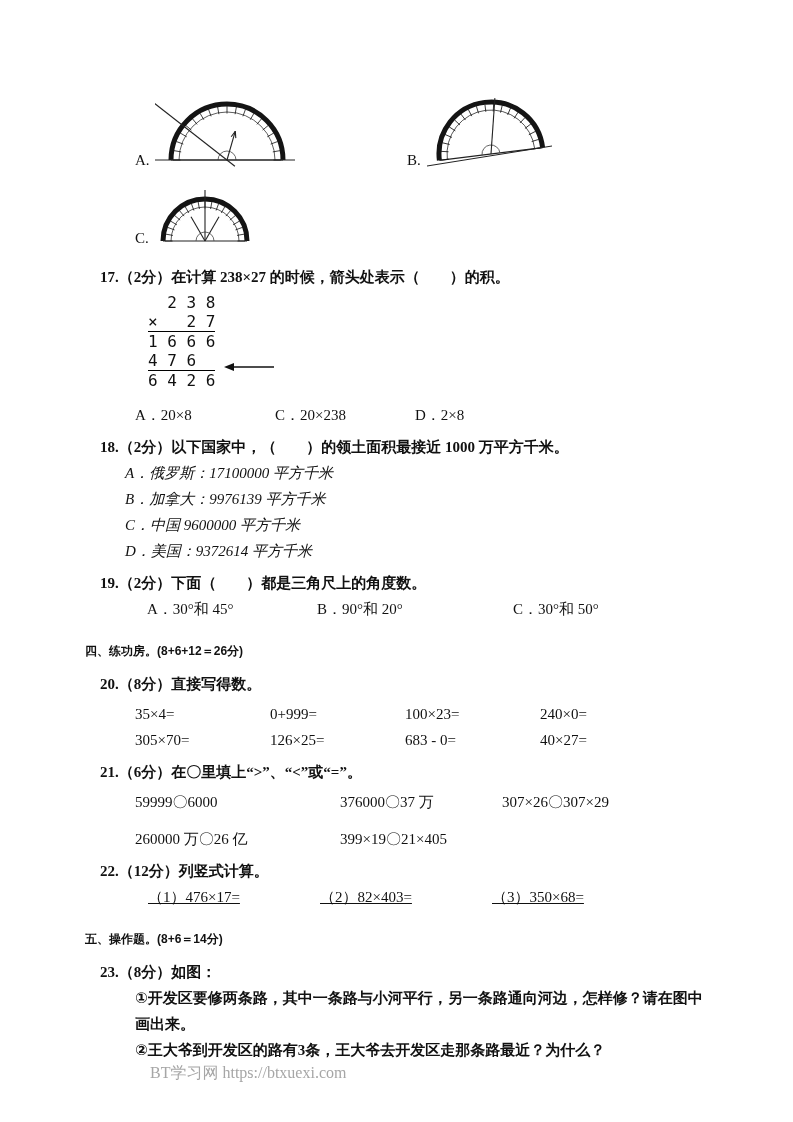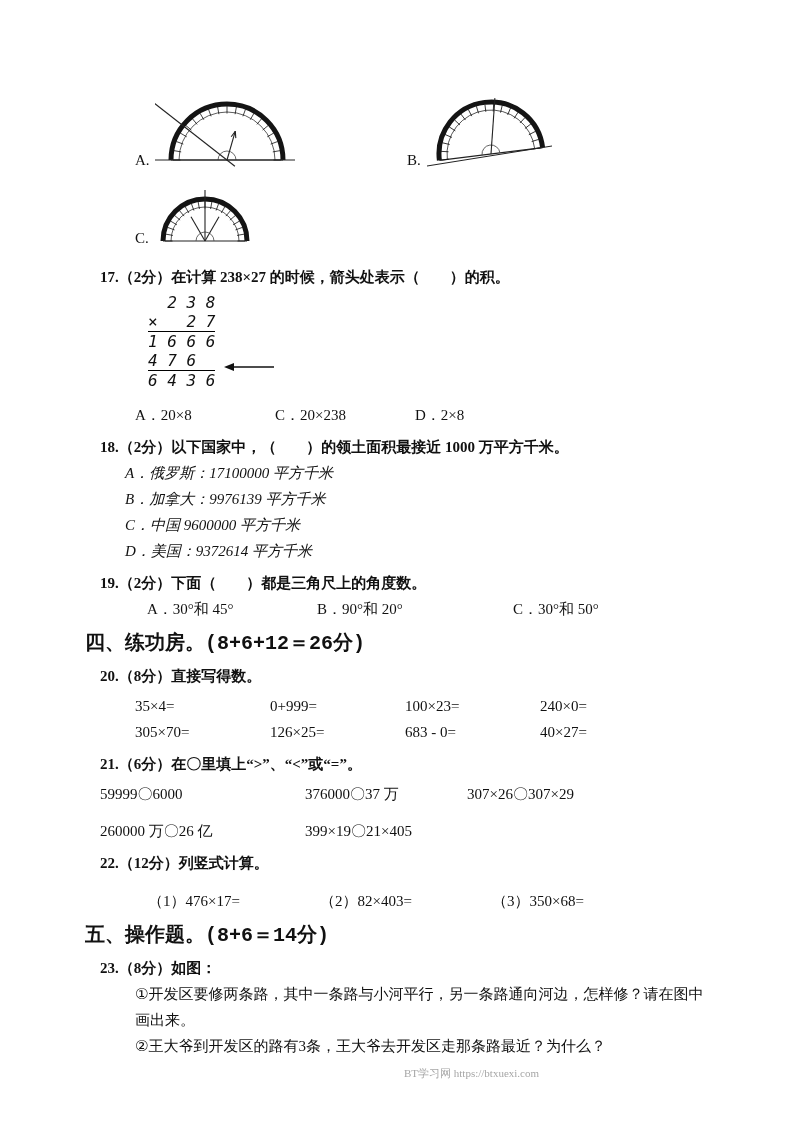--- a/index.html
+++ b/index.html
@@ -16,45 +16,45 @@
   .prot-item { display:flex; align-items:flex-end; }
   .prot-label { width:20px; line-height:20px; }
   .prot-b { margin-left:112px; }
   .c-wrap { margin-left:35px; margin-top:14px; }
   .prot-img svg { display:block; }
 
   .q-text { line-height:26px; margin-top:6px;font-weight:bold; }
   #q17-text { margin-top:16px; }
 
   
-  .calc { position:relative; margin-left:48px; margin-top:3px; width:max-content; padding-right:2px;font-style:italic; }
+  .calc { position:relative; margin-left:48px; margin-top:3px; width:max-content; padding-right:2px; }
   .calc-row { font-family:"DejaVu Sans Mono",monospace; font-size:16px; line-height:19px; white-space:pre; }
   .calc .u { border-bottom:1.6px solid #000; }
   .calc-arrow { position:absolute; left:76px; top:68px; }
 
   .opt-grid4 { display:grid; grid-template-columns:repeat(4,140px); margin-left:35px; margin-top:12px; line-height:26px; }
   .opt-line { margin-left:25px; line-height:26px;font-style:italic; }
   .opt-grid3 { display:grid; grid-template-columns:170px 196px auto; margin-left:47px; line-height:26px; }
 
   .section-head {
-    font-family:Liberation Mono, monospace;
-    font-weight:bold; font-size:20px;
-    margin-left:-15px; margin-top:8px; line-height:27px;
+    font-family:Liberation Sans, sans-serif;
+    font-weight:bold; font-size:12px;
+    margin-left:-15px; margin-top:16px; line-height:27px;
   }
 
   .grid4 { display:grid; grid-template-columns:repeat(4,135px); margin-left:35px; margin-top:4px; line-height:26px; }
-  .grid3 { display:grid; grid-template-columns:205px 162px auto; margin-top:4px; row-gap:11px; line-height:26px; }
-  .q22row { display:grid; grid-template-columns:172px 172px auto; margin-left:48px; margin-top:12px; line-height:26px; }
-
-  .q23-line { margin-left:35px; line-height:26px; width:578px; }
+  .grid3 { display:grid; grid-template-columns:205px 162px auto; margin-left:35px; margin-top:4px; row-gap:11px; line-height:26px; }
+  .q22row { display:grid; grid-template-columns:172px 172px auto; margin-left:48px; margin-top:0; line-height:26px;text-decoration:underline; }
+
+  .q23-line { margin-left:35px; line-height:26px; width:578px;font-weight:bold; }
 
   .footer {
     position:absolute; left:0; right:0; top:1062px;
-    text-align:center; padding-left:150px;
-    color:#a6a6a6; font-size:11px; line-height:22px;
+    text-align:left; padding-left:150px;
+    color:#a6a6a6; font-size:16px; line-height:22px;
   }
 </style>
 </head>
 <body>
 
 <div class="page">
 
   <div class="prot-row">
     <div class="prot-item">
       <span class="prot-label">A.</span>
@@ -160,21 +160,21 @@
       </span>
   </div>
 
   <p class="q-text" id="q17-text">17.（2分）在计算 238×27 的时候，箭头处表示（　　）的积。</p>
 
   <div class="calc">
     <div class="calc-row">  2 3 8</div>
     <div class="calc-row u">×   2 7</div>
     <div class="calc-row">1 6 6 6</div>
     <div class="calc-row u">4 7 6</div>
-    <div class="calc-row">6 4 3 6</div>
+    <div class="calc-row">6 4 2 6</div>
     <svg class="calc-arrow" width="52" height="12" viewBox="0 0 52 12">
       <line x1="50" y1="6" x2="7" y2="6" stroke="#111" stroke-width="1.5"></line>
       <polygon points="0,6 10,2 10,10" fill="#111"></polygon>
     </svg>
   </div>
 
   <div class="opt-grid4">
     <span>A．20×8</span>
     <span>C．20×238</span>
     <span>D．2×8</span>

